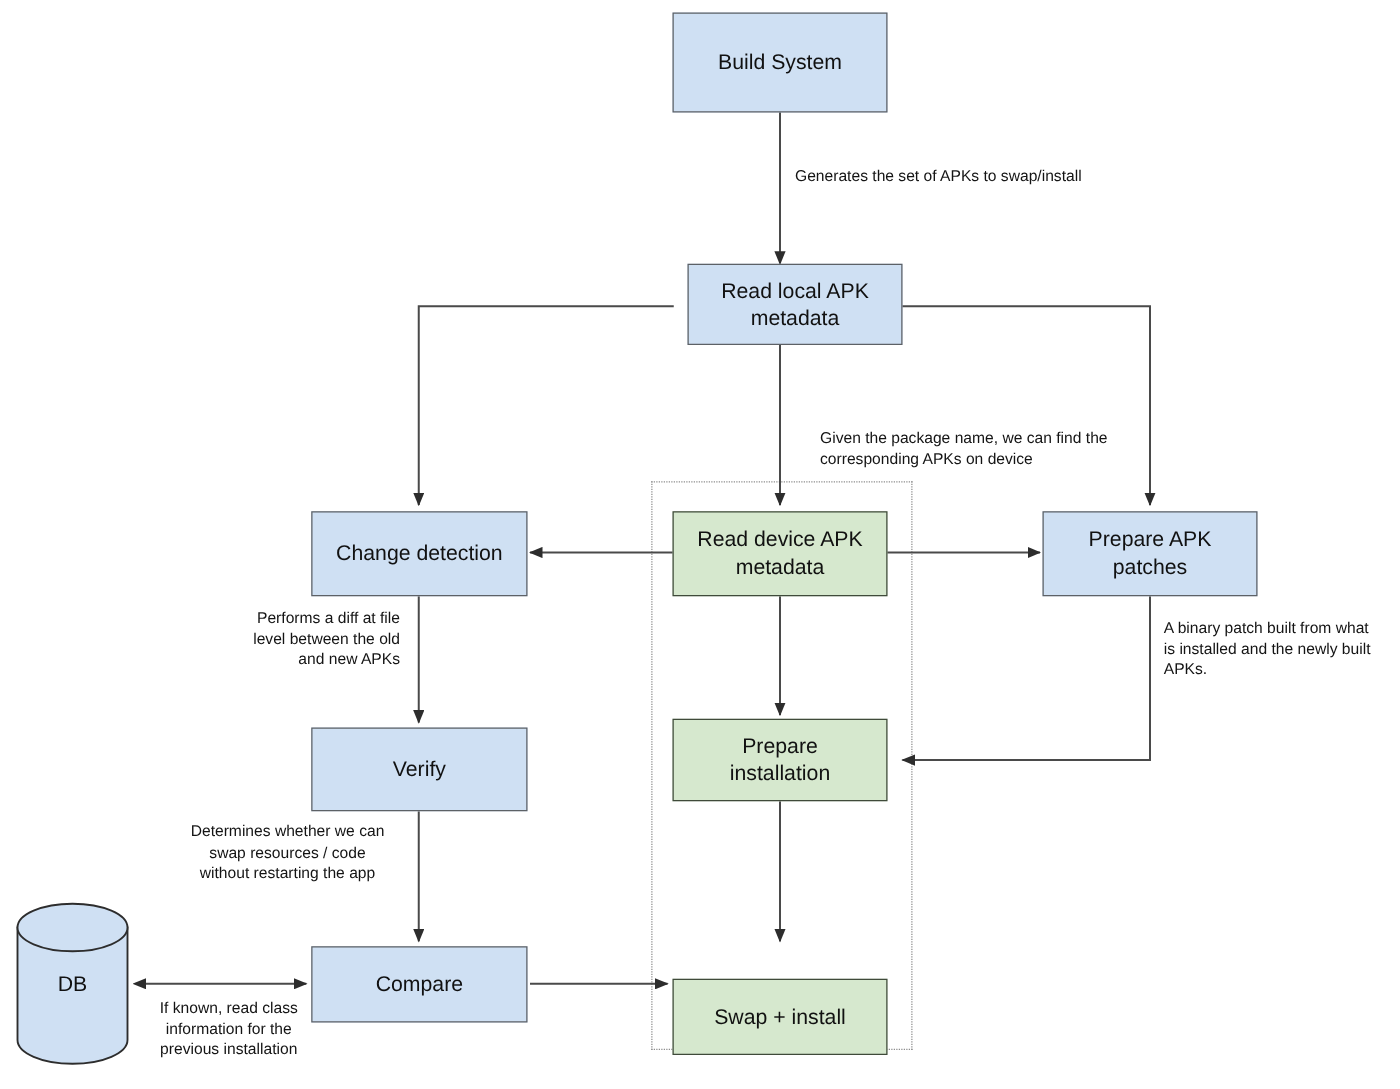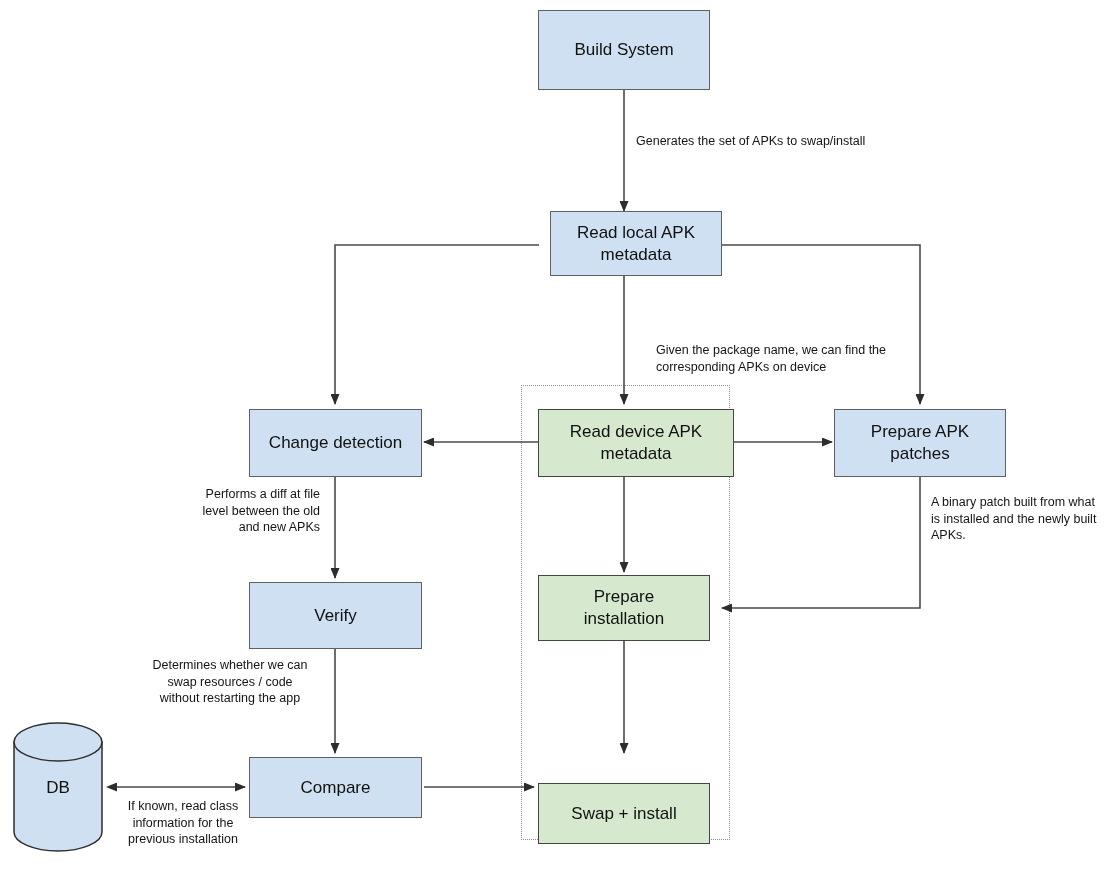--- a/index.html
+++ b/index.html
@@ -124,21 +124,21 @@
     </g>
   </svg>
 
   <div class="node blue" style="left:538px; top:10px; width:172px; height:80px;">Build System</div>
 
   <div class="node blue" style="left:538px; top:211px; width:172px; height:65px;margin-left:12px;">Read local APK
 metadata</div>
 
   <div class="node blue" style="left:249px; top:409px; width:173px; height:68px;">Change detection</div>
 
-  <div class="node green" style="left:538px; top:409px; width:196px; height:68px;">Read device APK
+  <div class="node green" style="left:538px; top:409px; width:172px; height:68px;">Read device APK
 metadata</div>
 
   <div class="node blue" style="left:834px; top:409px; width:172px; height:68px;">Prepare APK
 patches</div>
 
   <div class="node blue" style="left:249px; top:582px; width:173px; height:67px;">Verify</div>
 
   <div class="node green" style="left:538px; top:575px; width:172px; height:66px;">Prepare
 installation</div>
 

